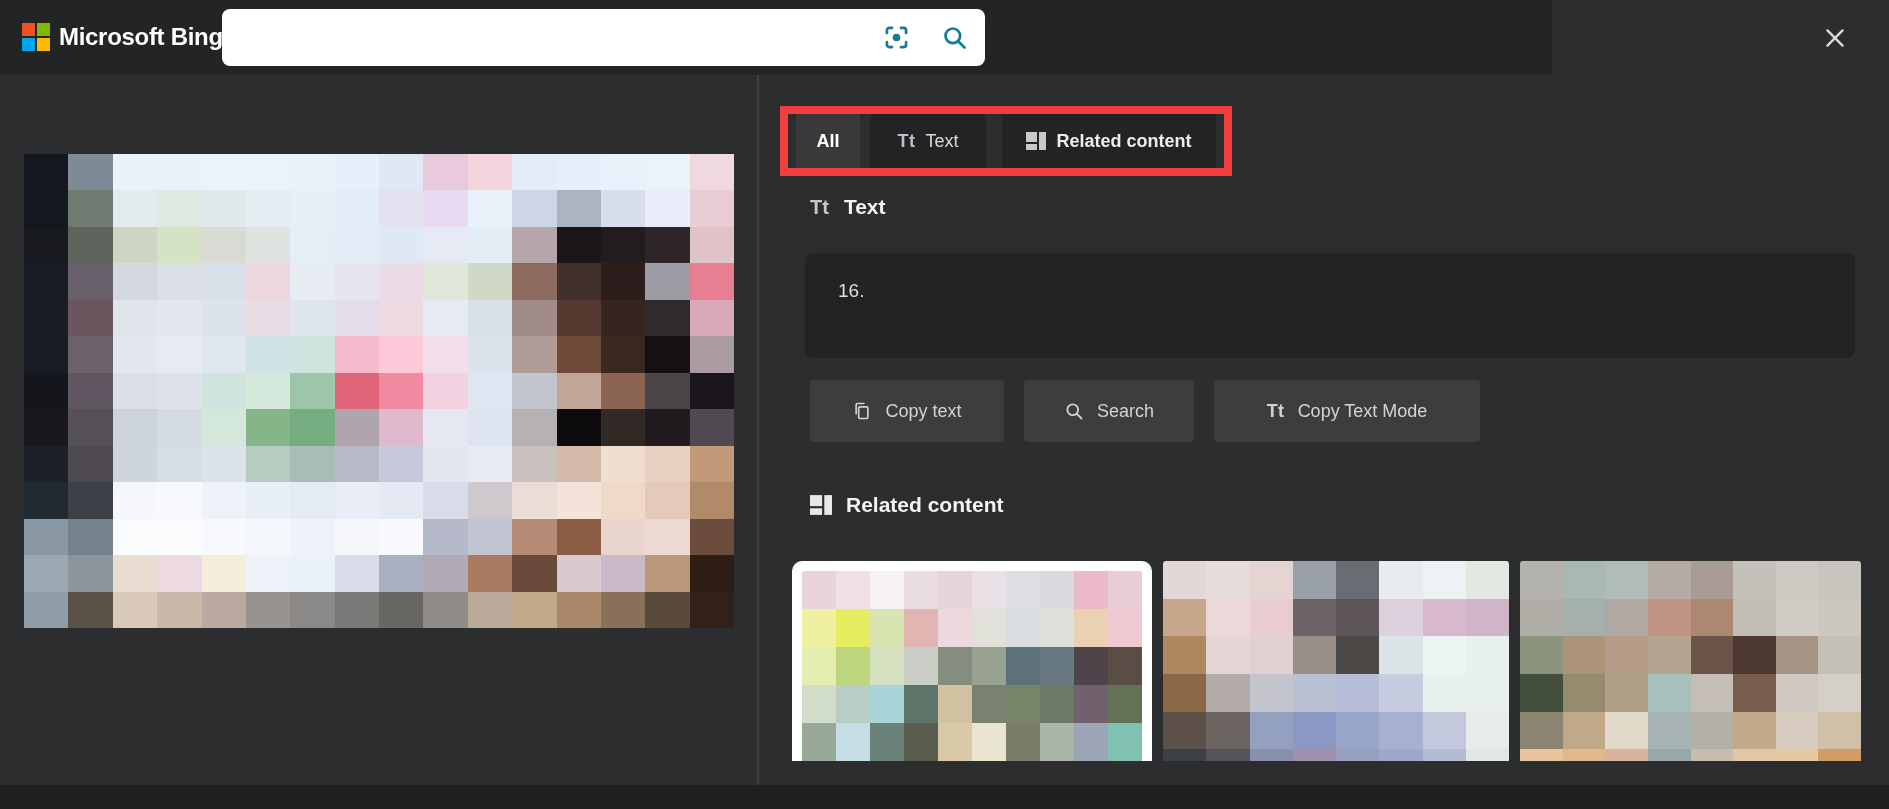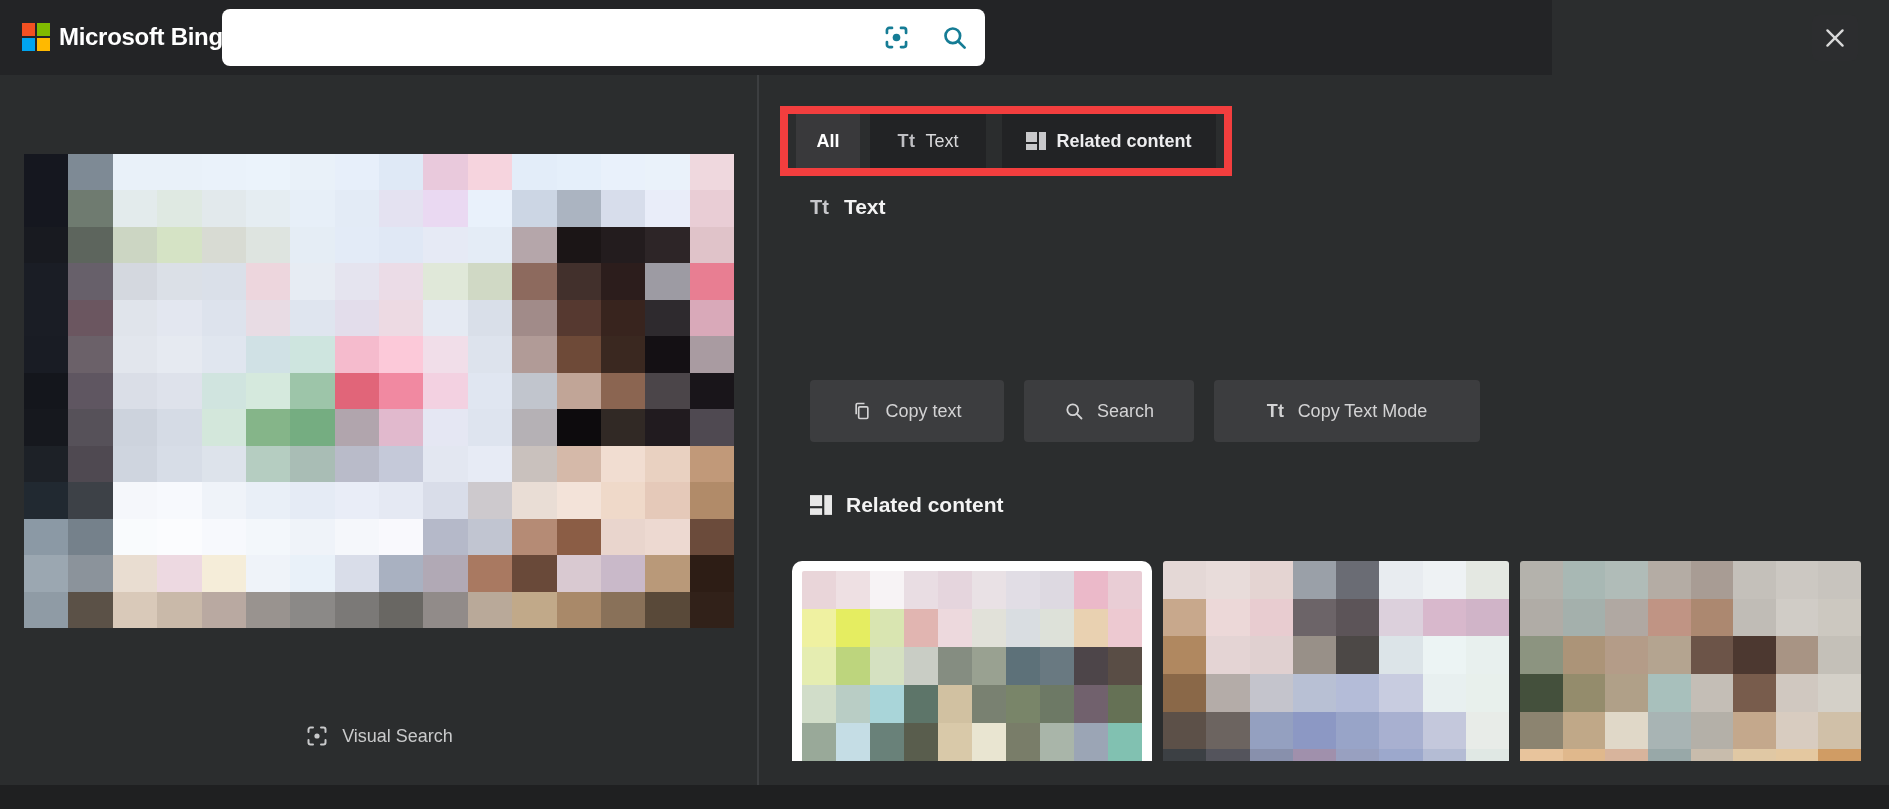--- a/index.html
+++ b/index.html
@@ -308,30 +308,20 @@
       <div style="background: rgb(105, 103, 99);"></div>
       <div style="background: rgb(145, 139, 137);"></div>
       <div style="background: rgb(185, 169, 153);"></div>
       <div style="background: rgb(193, 169, 137);"></div>
       <div style="background: rgb(169, 137, 105);"></div>
       <div style="background: rgb(137, 113, 89);"></div>
       <div style="background: rgb(89, 73, 57);"></div>
       <div style="background: rgb(49, 33, 25);"></div>
     </div>
 
-  <div class="vs-caption">
-    <svg width="24" height="24" viewBox="0 0 24 24" fill="none" stroke="#c9cacb" stroke-width="2" stroke-linecap="round">
-      <path d="M8 3.5H5.5A2 2 0 0 0 3.5 5.5V8"></path>
-      <path d="M16 3.5h2.5a2 2 0 0 1 2 2V8"></path>
-      <path d="M8 20.5H5.5a2 2 0 0 1-2-2V16"></path>
-      <path d="M16 20.5h2.5a2 2 0 0 0 2-2V16"></path>
-      <circle cx="12" cy="12" r="2.6" fill="#c9cacb" stroke="none"></circle>
-    </svg>
-    <span>Visual Search</span>
-  </div>
 
   <div class="divider"></div>
 
   <button class="tab tab-all">
     <span>All</span>
   </button>
   <button class="tab tab-text">
     <span class="tt-glyph">Tt</span>
     <span>Text</span>
   </button>
@@ -343,20 +333,23 @@
     </svg>
     <span>Related content</span>
   </button>
   <div class="red-box"></div>
 
   <div class="text-header">
     <span class="tt-glyph-lg">Tt</span>
     <span class="section-title">Text</span>
   </div>
 
+  <div class="text-box">
+    <div class="content">16.</div>
+  </div>
 
   <button class="btn btn-copy">
     <svg width="20" height="20" viewBox="0 0 24 24" fill="none" stroke="#d3d3d4" stroke-width="2">
       <rect x="8" y="7" width="11" height="14" rx="1.5"></rect>
       <path d="M5 16V4.5A1.5 1.5 0 0 1 6.5 3H15"></path>
     </svg>
     <span>Copy text</span>
   </button>
 
   <button class="btn btn-search">

